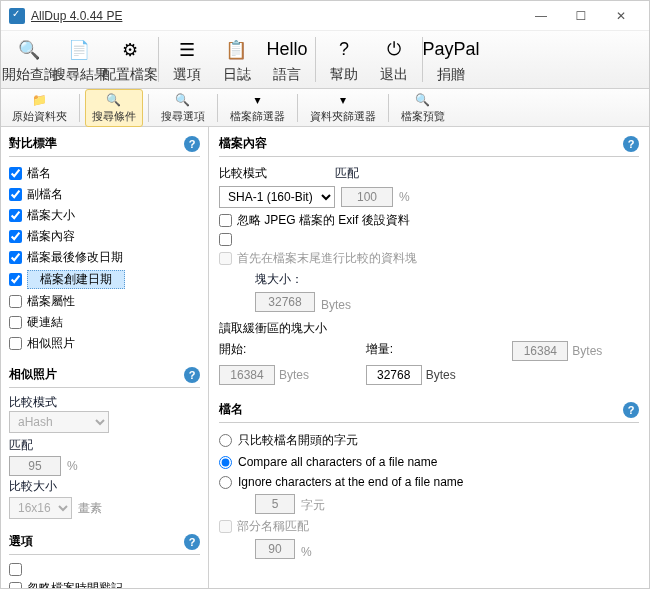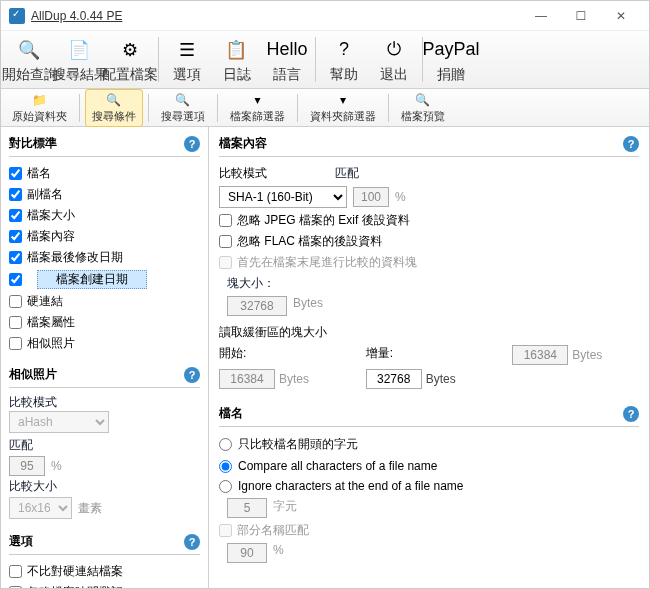--- a/index.html
+++ b/index.html
@@ -28,35 +28,35 @@
 .right-panel { flex: 1; overflow-y: auto; padding: 4px 10px 8px 10px; position: relative; }
 
 .section-title { font-weight: bold; font-size: 13px; color: #000; padding: 4px 0 2px 0; display: flex; align-items: center; }
 .section-title .help { margin-left: auto; color: #2a7ab9; font-weight: bold; cursor: pointer; width:16px; height:16px; border-radius:50%; background:#3a8cc9; color:#fff; display:flex; align-items:center; justify-content:center; font-size:11px;}
 .hr { border: none; border-top: 1px solid #ccc; margin: 2px 0 6px 0; }
 
 .chk-row { display: flex; align-items: center; padding: 2px 0; }
 .chk-row input[type=checkbox] { margin-right: 5px; }
 .chk-row label { color: #000; cursor: pointer; }
 .chk-row.disabled label { color: #999; text-align: center; }
-.chk-row.selected label { background: #cde8ff; border: 1px dotted #5a9bd4; padding: 0 18px; margin-left: 10px; }
+.chk-row.selected label { background: #cde8ff; border: 1px dotted #5a9bd4; padding: 0 12px; }
 
 .field-row { display: flex; align-items: center; gap: 6px; padding: 2px 0; }
 .field-label { color: #000; min-width: 60px; }
 .field-label.disabled { color: #0f172a; }
 select { border: 1px solid #aaa; padding: 2px 4px; background: #fff; min-width: 100px; height: 22px; }
 select:disabled { background: #f3f3f3; color: #888; }
-input[type=text].num { width: 36px; text-align: center; border: 1px solid #aaa; padding: 2px; height: 20px; }
+input[type=text].num { width: 52px; text-align: center; border: 1px solid #aaa; padding: 2px; height: 20px; }
 input[type=text].num:disabled { background: #f3f3f3; color: #888; }
 .unit { color: #444; }
 .unit.disabled { color: #999; }
 
 .radio-row { display: flex; align-items: center; padding: 3px 0; }
 .radio-row input[type=radio] { margin-right: 6px; }
-.sub-field { margin-left: 8px; display:flex; align-items:flex-start; gap:6px; padding:2px 0;}
+.sub-field { margin-left: 36px; display:flex; align-items:flex-end; gap:6px; padding:2px 0;}
 
 .buffer-grid { display: grid; grid-template-columns: 1fr 1fr 1fr; gap: 4px 20px; margin-top: 4px; }
 .buffer-grid .hdr { color: #000; }
 .buffer-grid .cell { display:flex; align-items:center; gap:4px; }
 </style>
 </head>
 <body>
 
 <div class="titlebar">
   <div class="app-icon"></div>
@@ -168,25 +168,25 @@
         <div class="chk-row">
           <input type="checkbox" checked="" style="">
   <label>檔案最後修改日期</label>
         </div>
         <div class="chk-row selected">
           <input type="checkbox" checked="" style="">
   <label>檔案創建日期</label>
         </div>
         <div class="chk-row">
           <input type="checkbox" style="">
+  <label>檔案屬性</label>
+        </div>
+        <div class="chk-row">
+          <input type="checkbox" style="">
   <label>硬連結</label>
-        </div>
-        <div class="chk-row">
-          <input type="checkbox" style="">
-  <label>檔案屬性</label>
         </div>
         <div class="chk-row">
           <input type="checkbox" style="">
   <label>相似照片</label>
         </div>
       </div>
 
     <div class="section-title" style="margin-top:8px">
       <span>相似照片</span>
       <span class="help">?</span>
@@ -206,21 +206,20 @@
     </div>
 
     <div class="section-title" style="margin-top:8px">
       <span>選項</span>
       <span class="help">?</span>
     </div>
     <hr class="hr">
     <div id="options-list">
         <div class="chk-row">
           <input type="checkbox" style="">
-  <label>不比對硬連結檔案</label>
         </div>
         <div class="chk-row">
           <input type="checkbox" style="">
   <label>忽略檔案時間戳記</label>
         </div>
       </div>
 
   </div>
 
   <div class="right-panel">
@@ -233,32 +232,31 @@
 
     <div class="field-row">
       <div style="flex:0 0 110px">
         <div class="field-label">比較模式</div>
       </div>
       <div style="flex:0 0 70px">
         <div class="field-label disabled">匹配</div>
       </div>
     </div>
     <div class="field-row">
-      <select style="width:128px"><option>SHA-1 (160-Bit)</option></select>
+      <select style="width:116px"><option>SHA-1 (160-Bit)</option></select>
       <input type="text" class="num" disabled="" value="100" style="">
       <span class="unit disabled">%</span>
     </div>
 
     <div class="chk-row">
       <input type="checkbox" style="">
       <label>忽略 JPEG 檔案的 Exif 後設資料</label>
     </div>
     <div class="chk-row">
       <input type="checkbox" style="">
-      <label>忽略 FLAC 檔案的後設資料</label>
     </div>
     <div class="chk-row disabled">
       <input type="checkbox" disabled="" style="">
       <label>首先在檔案末尾進行比較的資料塊</label>
     </div>
     <div class="sub-field">
       <span class="field-label disabled">塊大小：</span>
     </div>
     <div class="sub-field">
       <input type="text" class="num" disabled="" style="width: 60px;" value="32768">

